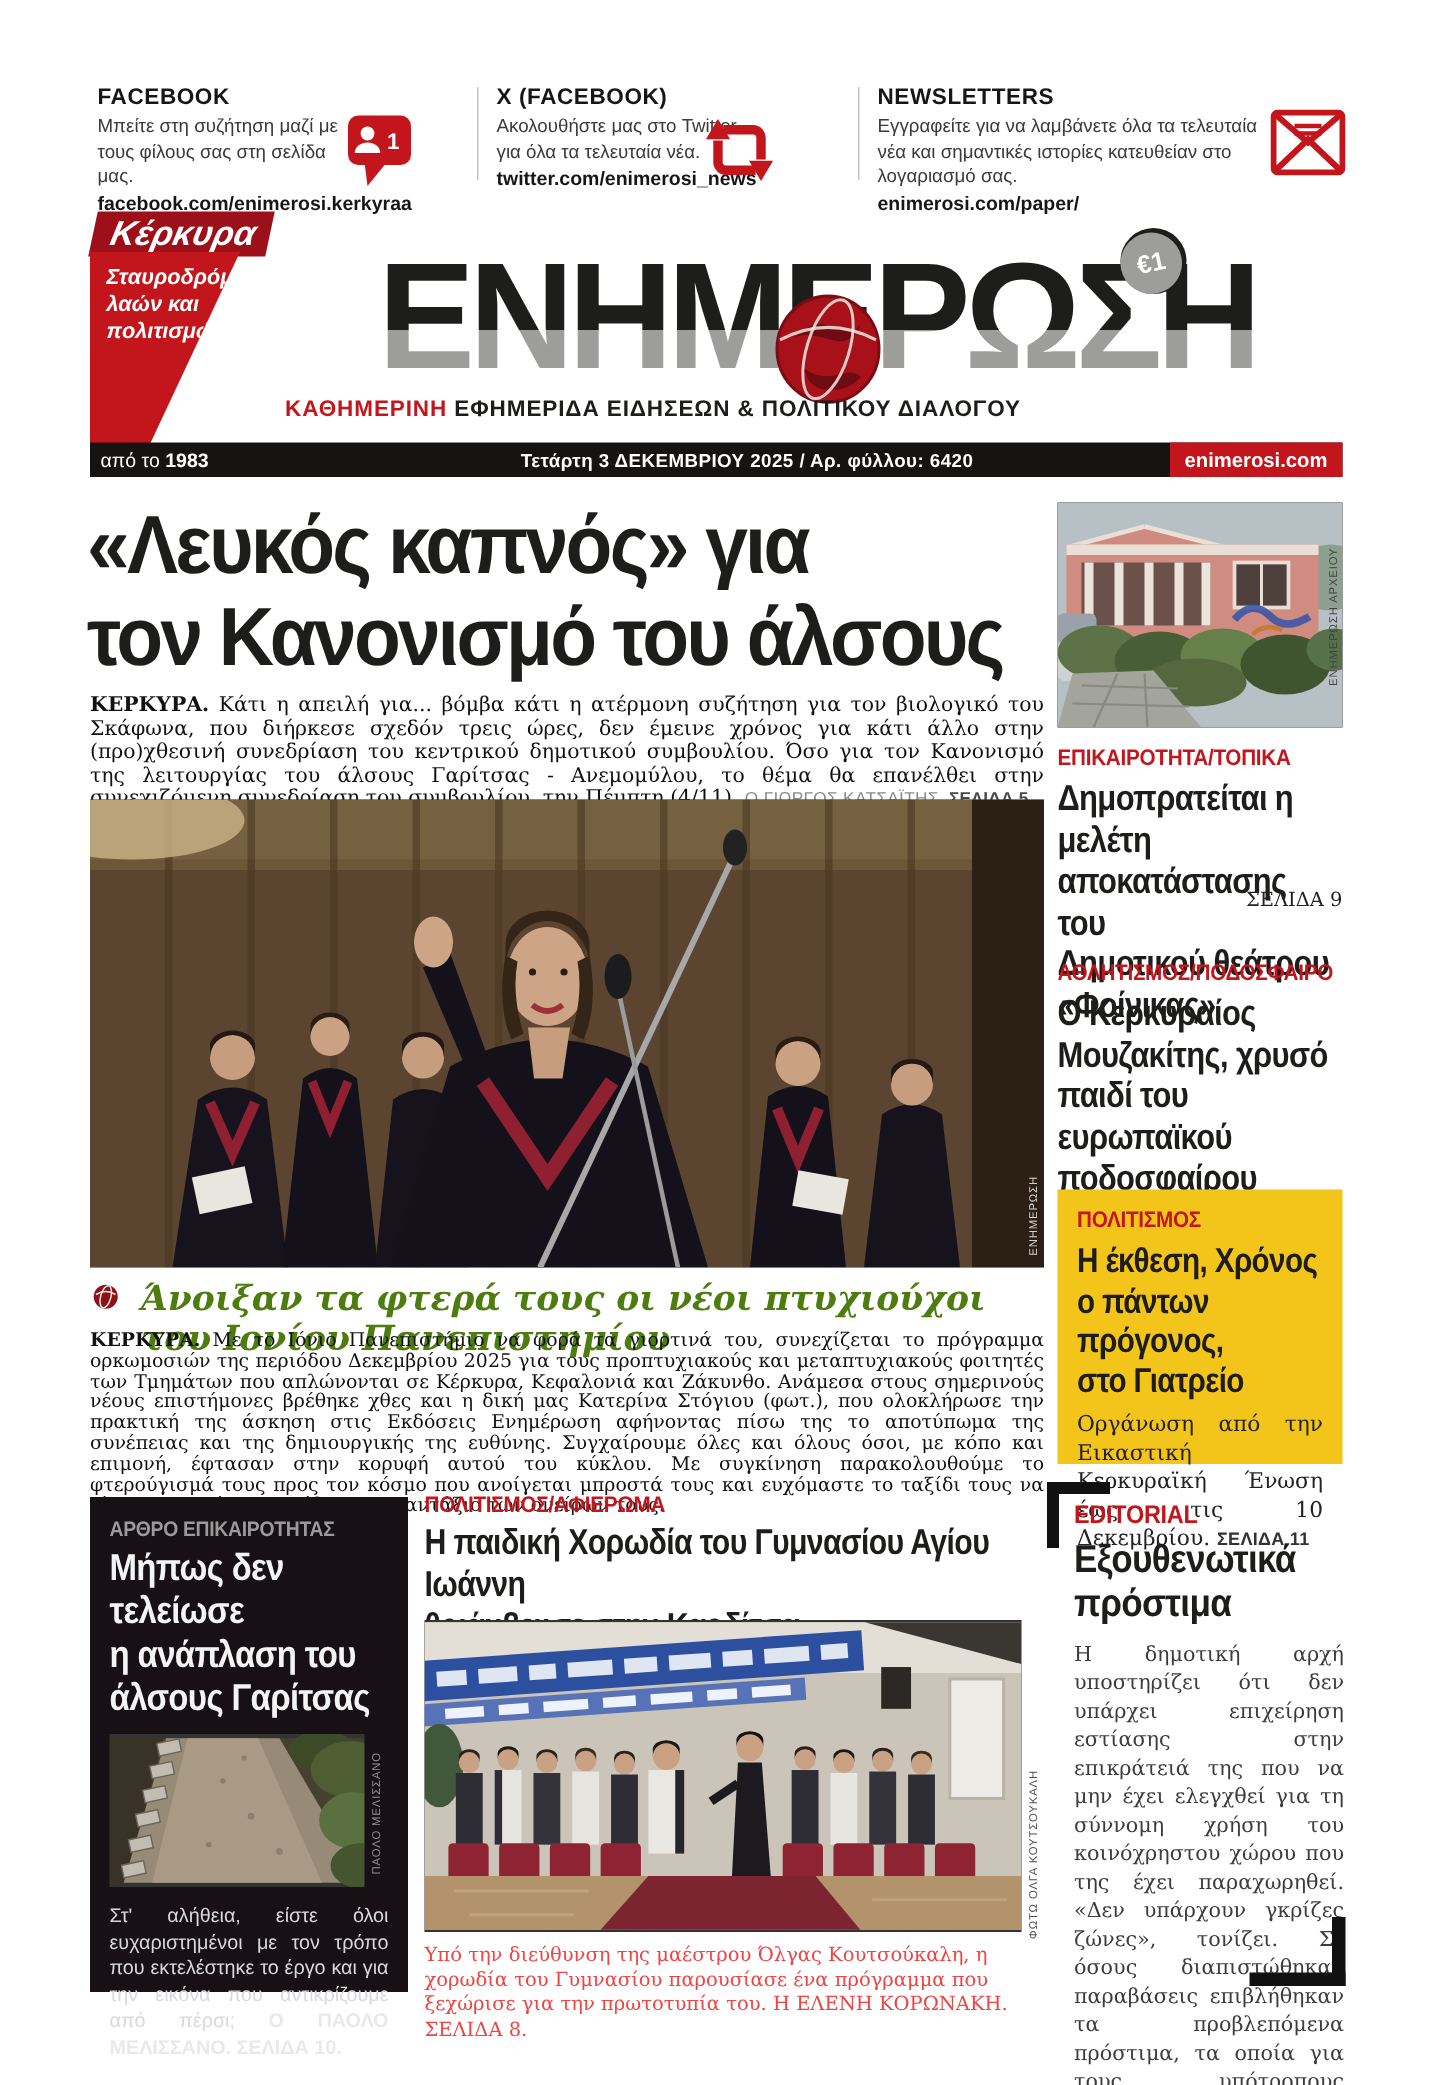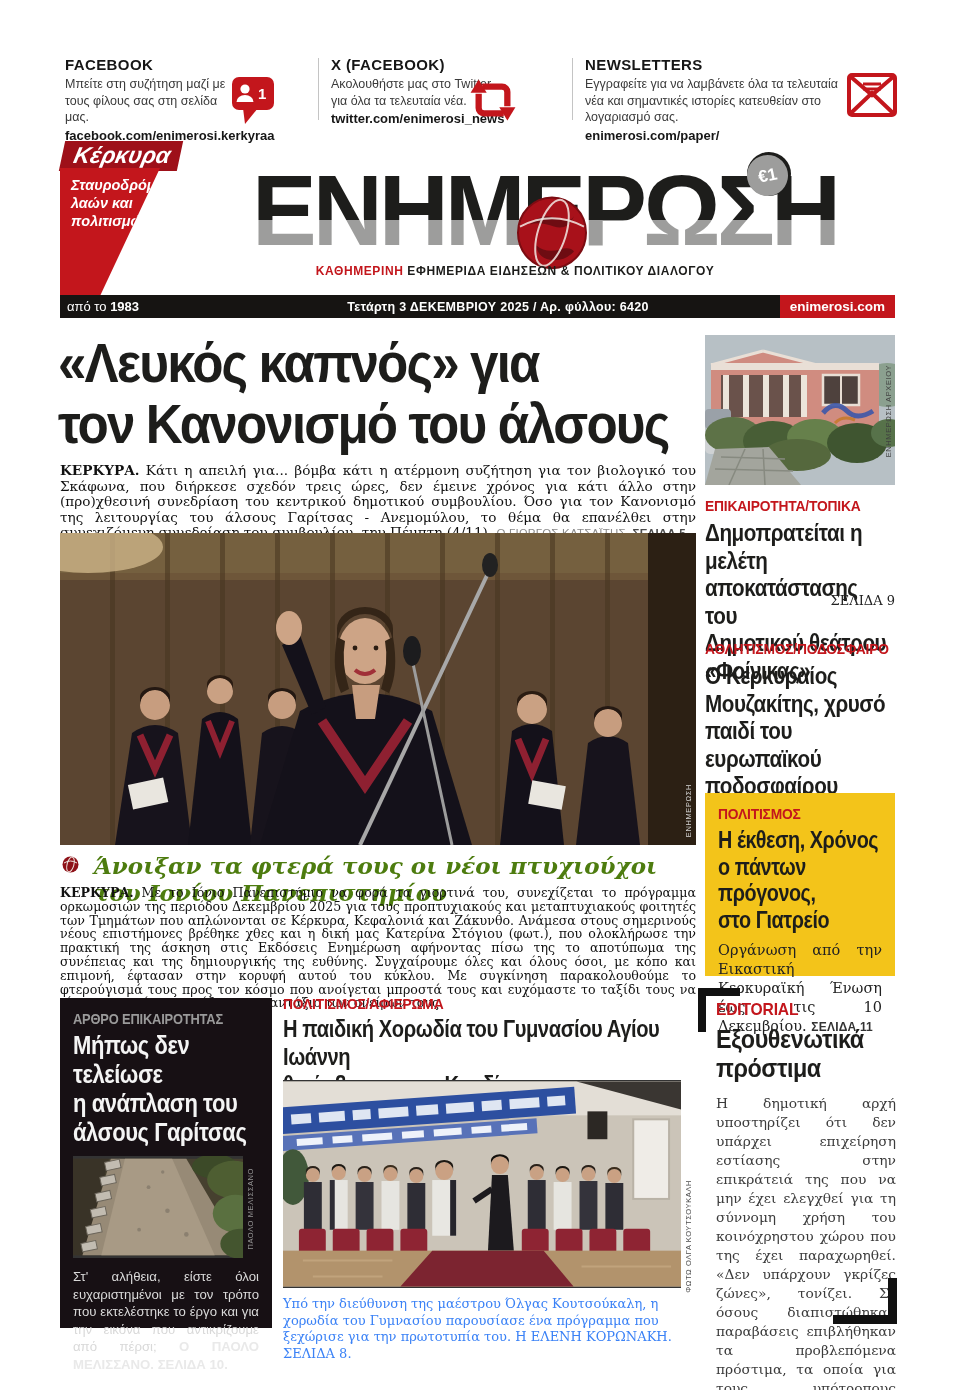--- a/index.html
+++ b/index.html
@@ -26,21 +26,21 @@
                transform:scaleY(1.04); transform-origin:top;
                background:linear-gradient(180deg,#1d1d1b 59%,#9d9d9c 59%);
                -webkit-background-clip:text; background-clip:text; color:transparent;
                font-family:"Liberation Sans",sans-serif; }
   .logo-mid { position:relative; }
   .globe-over { position:absolute; left:50%; top:34px; transform:translateX(-50%); }
   .price-badge { width:44px; height:44px; border-radius:50%; background:#1d1d1b; }
   .price-inner { position:absolute; left:0; top:3px; width:41px; height:41px; border-radius:50%;
                  background:#9d9d9c; display:flex; align-items:center; justify-content:center;
                  color:#fff; font-weight:bold; font-size:17px; transform:rotate(-12deg); }
-  .tagline { font-size:12px; font-weight:bold; letter-spacing:.6px; text-align:center; }
+  .tagline { font-size:15px; font-weight:bold; letter-spacing:.6px; text-align:left; }
   .tagline .red { color:#c3161c; }
   .issue-bar { background:#161412; color:#fff; display:flex; align-items:center; }
   .since { font-size:13px; padding-left:7px; }
   .since b { font-weight:bold; }
   .issue-date { position:absolute; left:0; right:0; text-align:center; font-size:12.5px;
                 font-weight:bold; letter-spacing:.3px;padding-left:41px; }
   .website { position:absolute; right:0; top:0; bottom:0; background:#c3161c; color:#fff;
              font-weight:bold; font-size:13.5px; display:flex; align-items:center; padding:0 10px; }
 
   
@@ -83,21 +83,21 @@
   .black-box { background:#171014; color:#eee; padding:13px 13px; }
   .bb-label { color:#9a9a9a; font-weight:800; font-size:14px; letter-spacing:-.2px;
               transform:scaleX(.92); transform-origin:0 0; white-space:nowrap; }
   .bb-head { color:#f4f4f4; font-weight:800; font-size:25px; line-height:29px; letter-spacing:-.5px;
              white-space:pre-line; transform:scaleX(.88); transform-origin:0 0; width:113%; }
   .bb-text { font-size:13.2px; line-height:17.5px; color:#d9d9d9; text-align:justify; }
   .bb-text b { color:#e9e9e9; }
 
   .choir-head { font-weight:800; font-size:24px; line-height:28px; letter-spacing:-.5px;
                 white-space:pre-line; transform:scaleX(.84); transform-origin:0 0; width:119%; color:#1d1d1b; }
-  .choir-cap { font-family:"DejaVu Serif",serif; font-size:13px; line-height:16.5px; color:#3b82f6; }
+  .choir-cap { font-family:"DejaVu Serif",serif; font-size:13px; line-height:16.5px; color:#ef4444; }
 </style>
 </head>
 <body>
 
 <div class="page">
 
   <div class="abs" style="left:65px; top:56px; width:830px; height:70px;">
 
     <div class="abs" style="left:0; top:0; width:175px;">
       <div class="soc-title">FACEBOOK</div>

